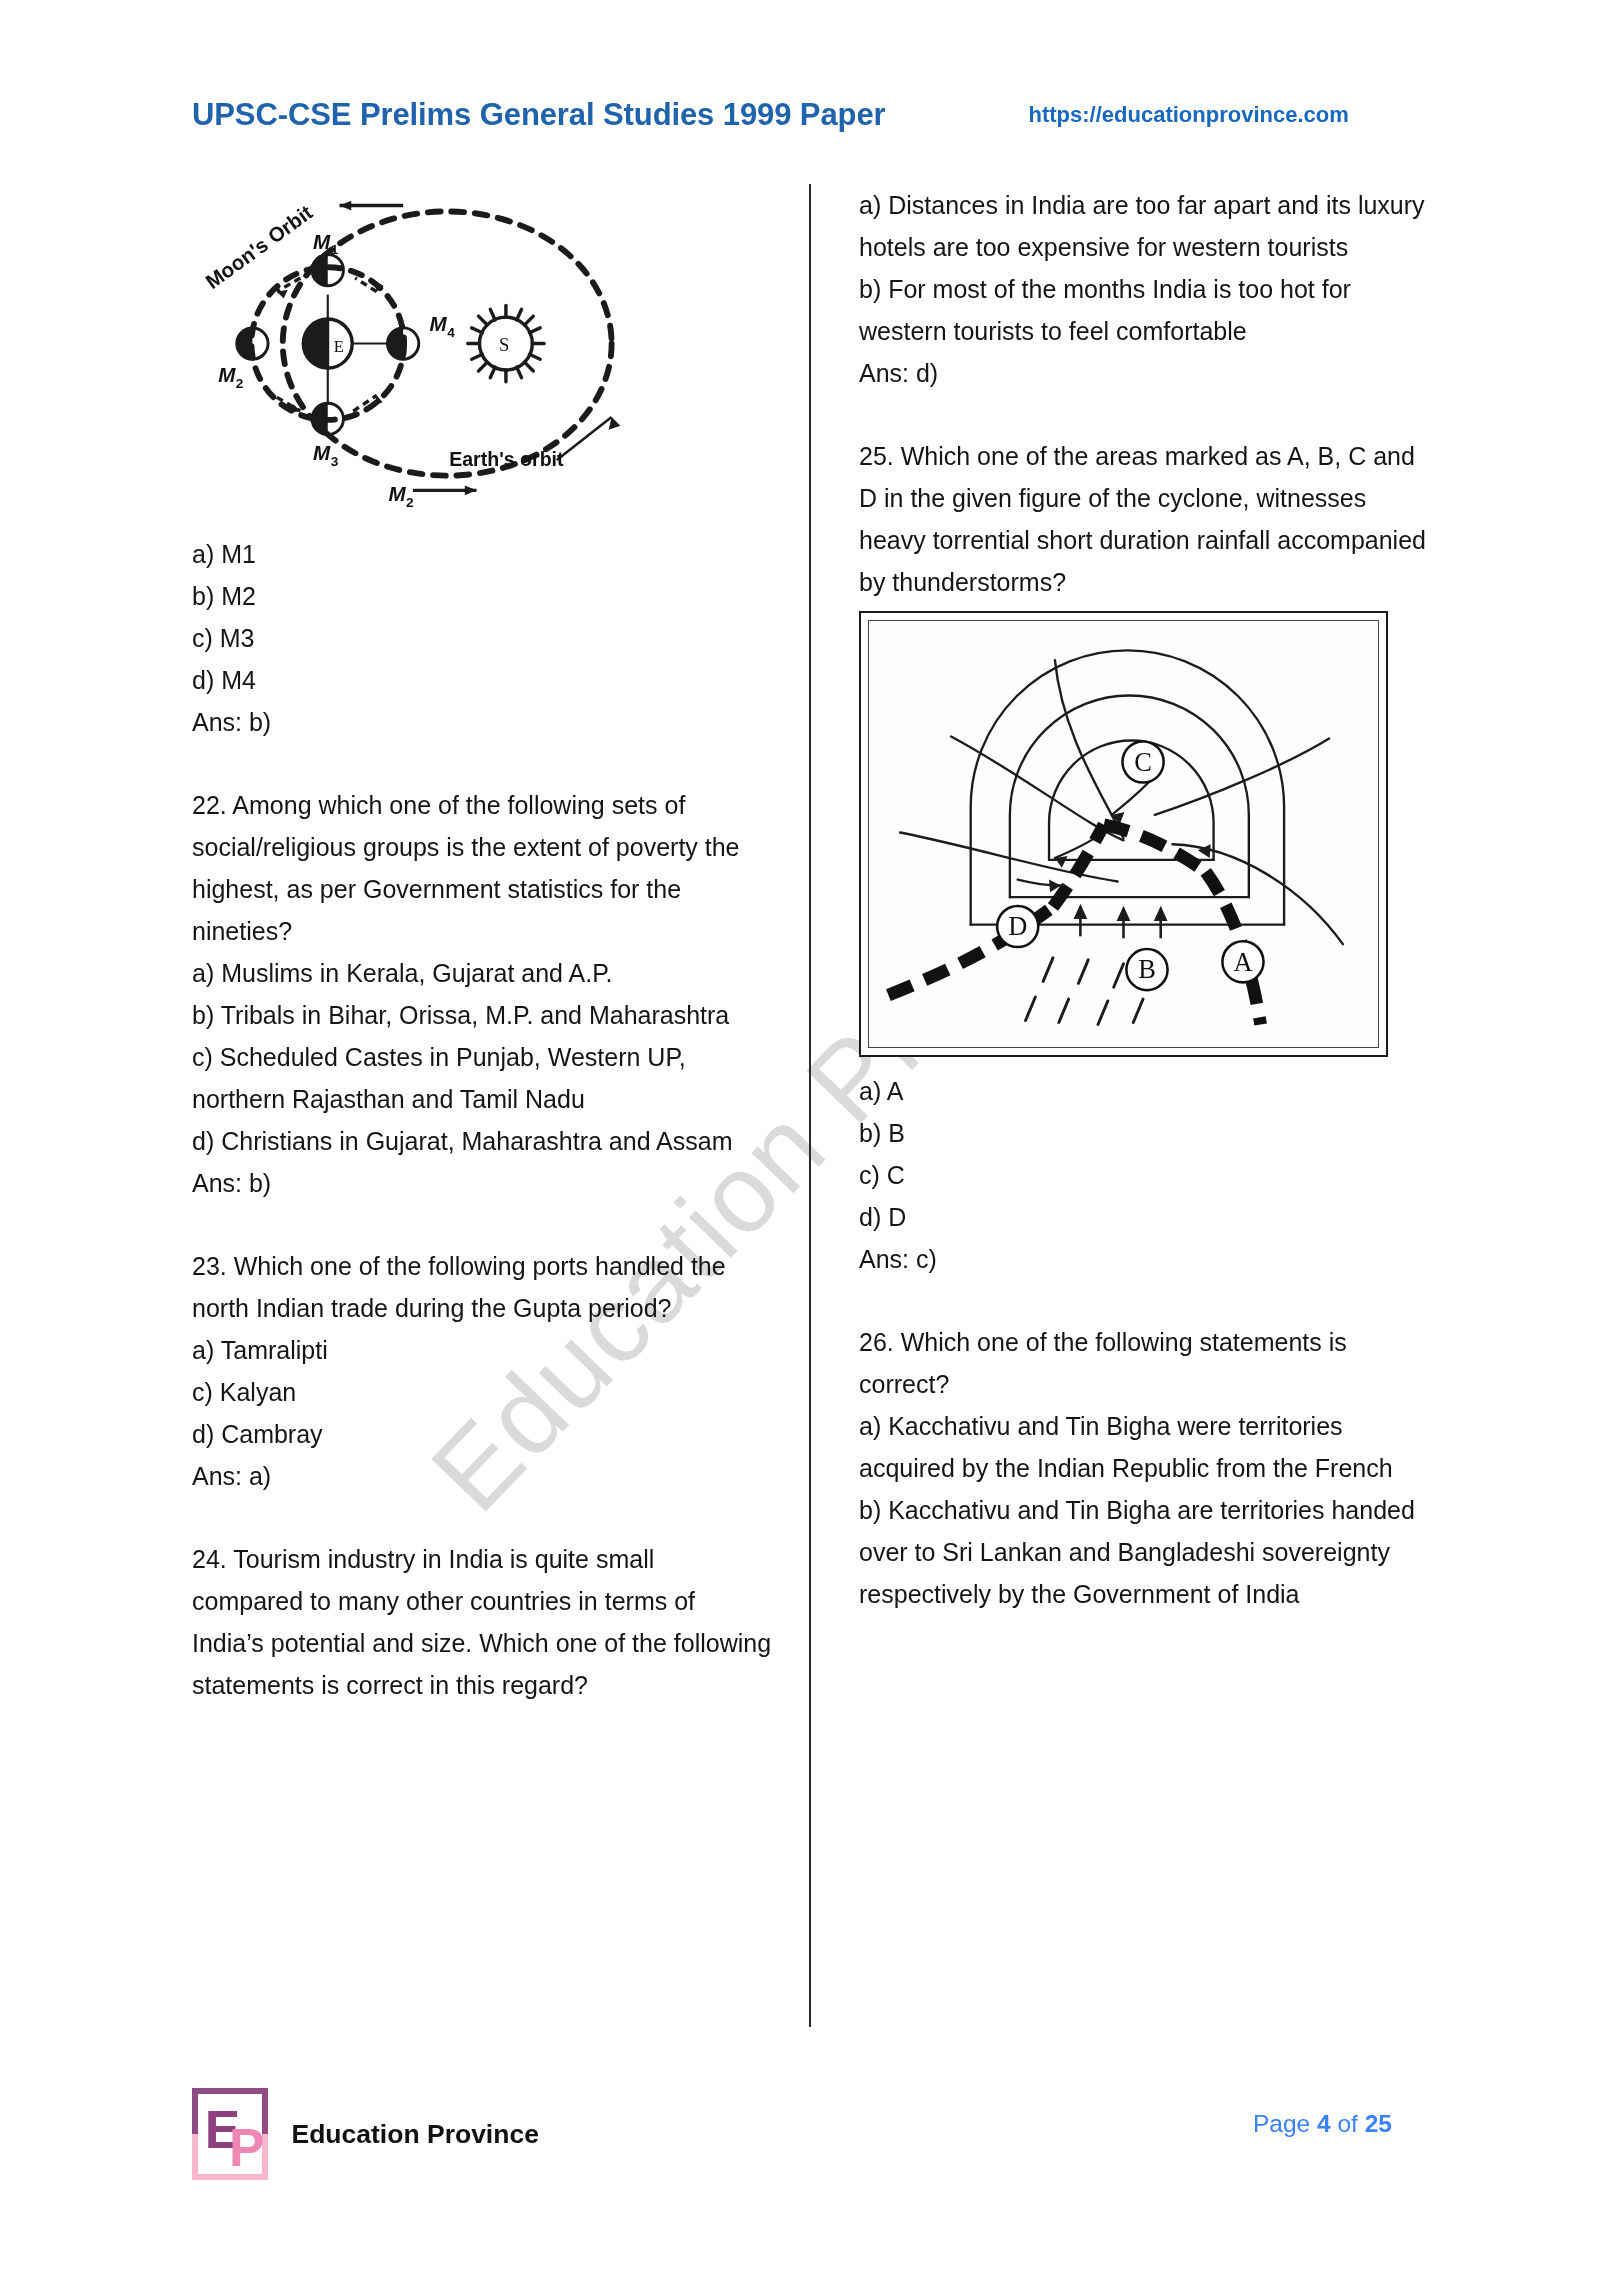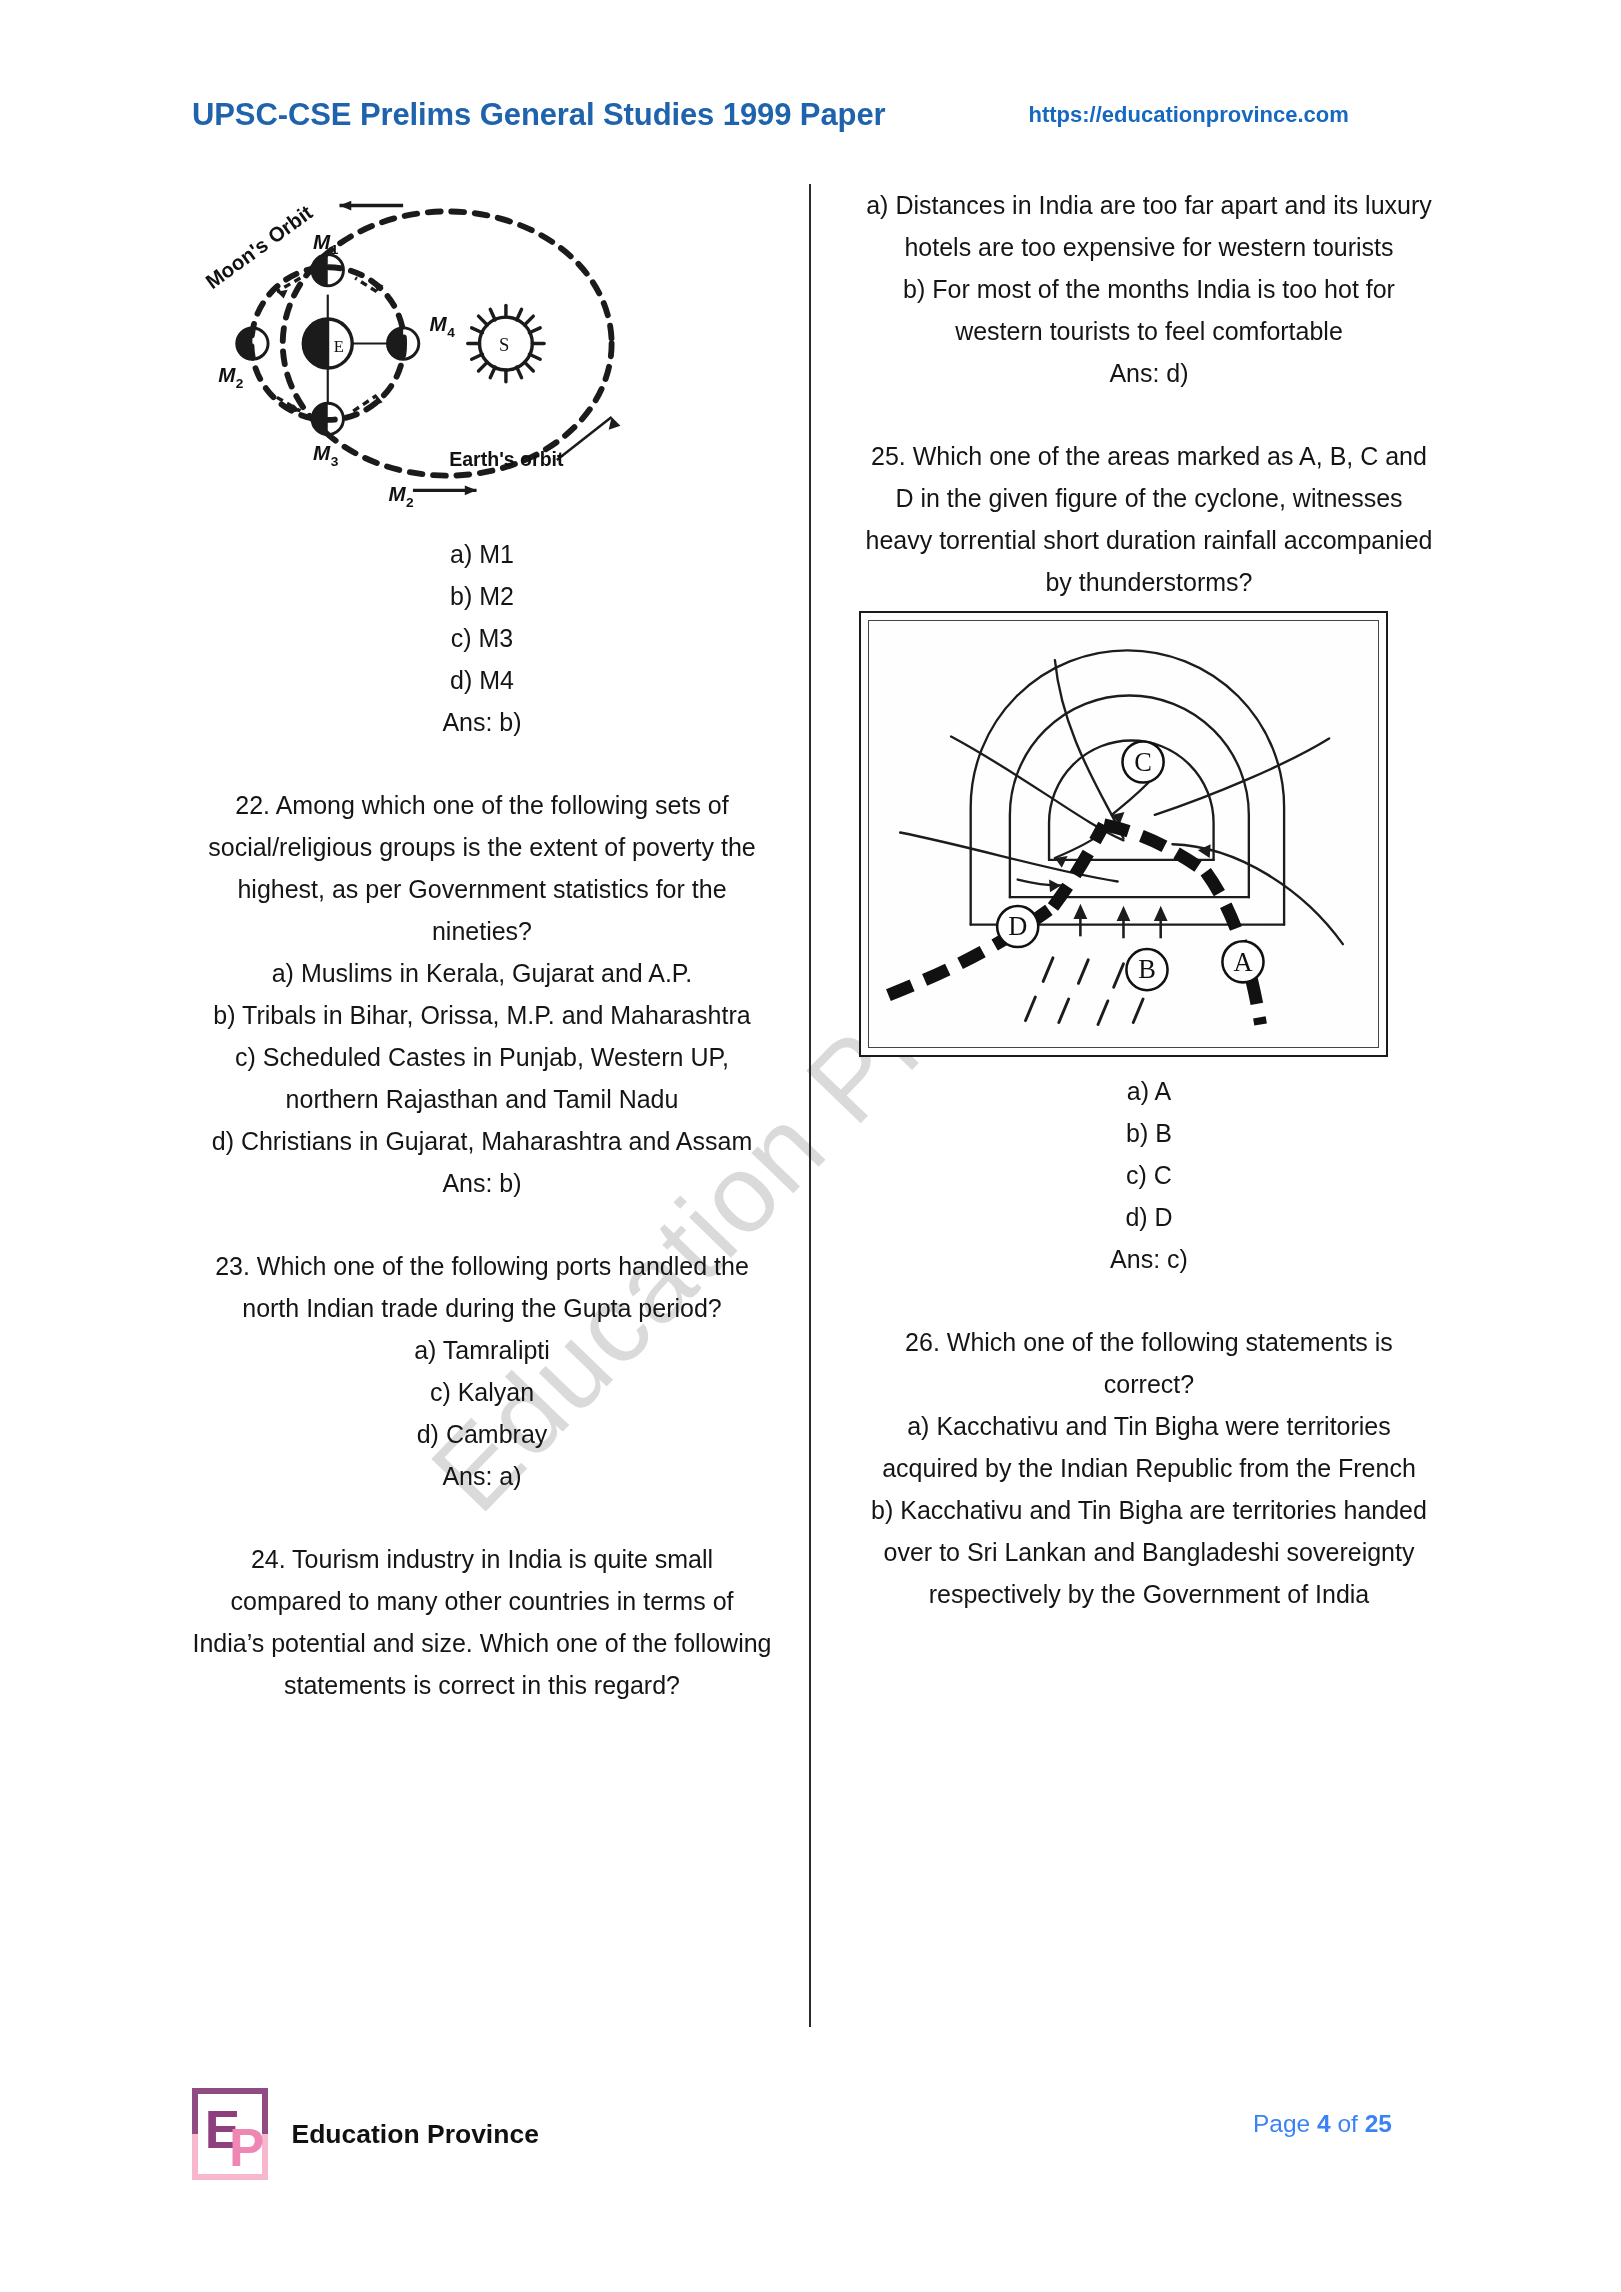--- a/index.html
+++ b/index.html
@@ -81,21 +81,21 @@
 
   .divider {
     position:absolute;
     left:617px; top:0px;
     width:2px; height:1843px;
     background:#2b2b2b;
   }
 
   .q-block { margin:0 0 41px 0; }
   .q-block:last-child { margin-bottom:8px; }
-  p.para { margin:0; text-align:center; }
+  p.para { margin:0; text-align:left; }
 
   
   .fig-moon {
     position:relative;
     width:461px; height:323px;
     margin:0 0 25.5px 9.8px;
   }
   .fig-cyclone {
     position:relative;
     width:529px; height:446px;

